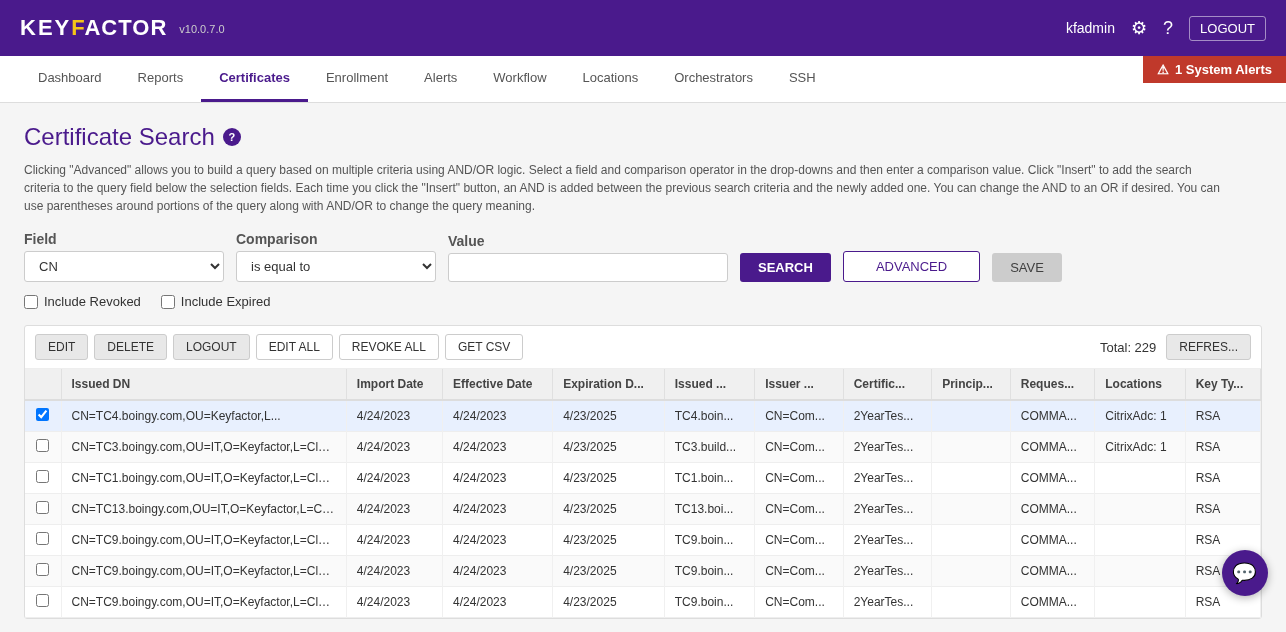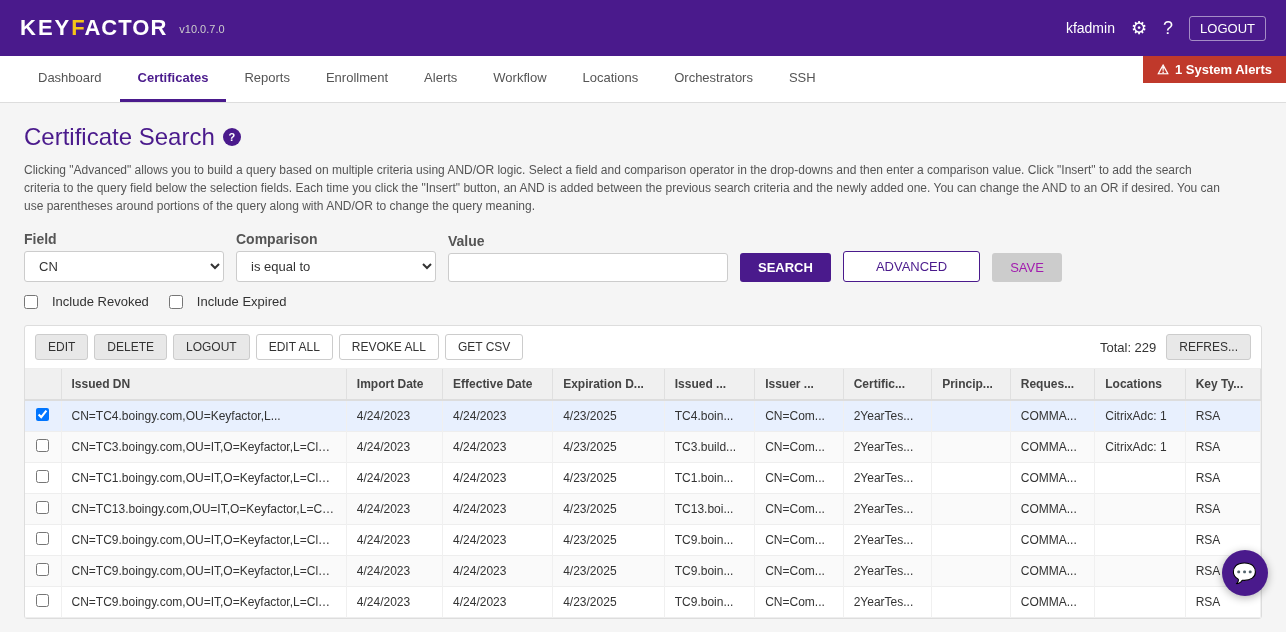--- a/index.html
+++ b/index.html
@@ -133,38 +133,38 @@
       background: white;
       color: #4a1a8c;
       border: 1px solid #4a1a8c;
       padding: 7px 32px;
       border-radius: 3px;
       cursor: pointer;
       font-size: 13px;
     }
     .btn-save {
       background: #ccc;
-      color: #a21caf;
+      color: #404040;
       border: none;
       padding: 7px 18px;
       border-radius: 3px;
       cursor: pointer;
       font-size: 13px;
     }
 
     .checkboxes {
       display: flex;
       gap: 20px;
       align-items: center;
       margin-bottom: 16px;
     }
     .checkbox-label {
       display: flex;
       align-items: center;
-      gap: 14px;
+      gap: 6px;
       font-size: 13px;
       color: #333;
       cursor: pointer;
     }
     .checkbox-label input[type="checkbox"] { width: 14px; height: 14px; }
 
     
     .table-container {
       background: white;
       border: 1px solid #ddd;
@@ -259,22 +259,22 @@
   <div class="header-right">
     <span class="header-username">kfadmin</span>
     <span class="header-icon">⚙</span>
     <span class="header-icon">?</span>
     <button class="logout-btn">LOGOUT</button>
   </div>
 </div>
 
 <div class="nav">
   <div class="nav-item">Dashboard</div>
+  <div class="nav-item">Reports</div>
   <div class="nav-item active">Certificates</div>
-  <div class="nav-item">Reports</div>
   <div class="nav-item">Enrollment</div>
   <div class="nav-item">Alerts</div>
   <div class="nav-item">Workflow</div>
   <div class="nav-item">Locations</div>
   <div class="nav-item">Orchestrators</div>
   <div class="nav-item">SSH</div>
 </div>
 
 <div class="alert-banner">
   <span>⚠</span>

